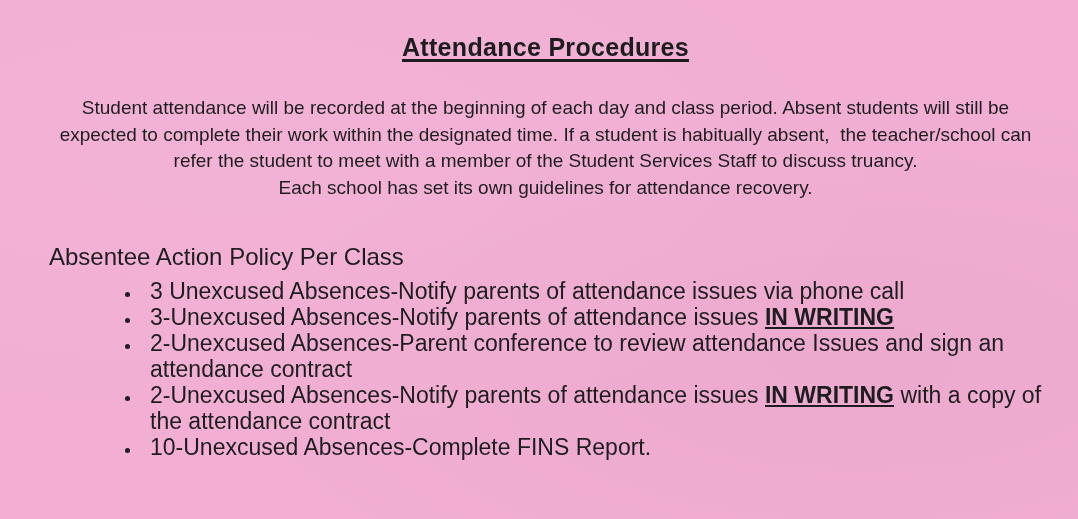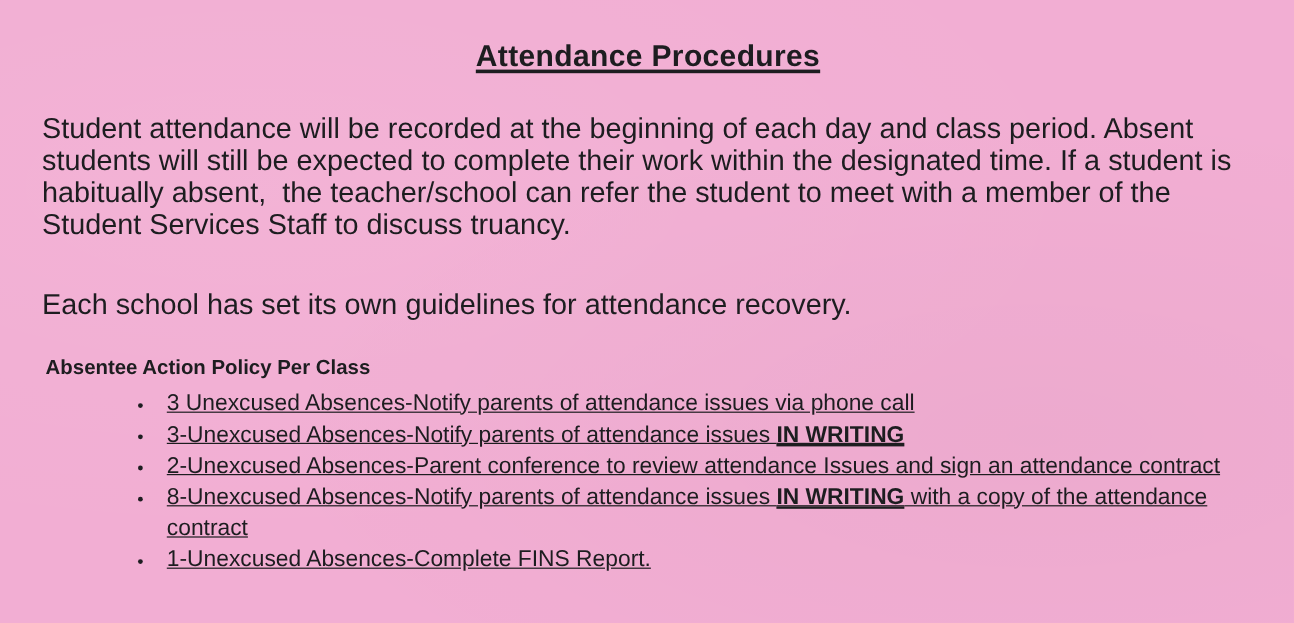--- a/index.html
+++ b/index.html
@@ -15,51 +15,51 @@
     background:
       radial-gradient(ellipse at 20% 30%, rgba(255,255,255,0.06), rgba(255,255,255,0) 60%),
       radial-gradient(ellipse at 80% 70%, rgba(0,0,0,0.025), rgba(0,0,0,0) 55%),
       #f2aed3;
     color: #1d1d20;
   }
   .page {
     box-sizing: border-box;
     width: 1078px;
     height: 519px;
-    padding: 30px 33px 0 35px;
+    padding: 30px 33px 0 46px;
   }
   .doc-title {
     text-align: center;
     font-size: 25px;
     font-weight: bold;
     text-decoration: underline;
     text-decoration-thickness: 2.5px;
     text-underline-offset: 3px;
     letter-spacing: 0.3px;
     margin: 3px 0 0 0;
   }
   .para {
-    font-size: 24px;
+    font-size: 19px;
     line-height: 26.5px;
     white-space: pre-wrap;
     margin: 0;
+    text-align: center;
   }
   .para-1 { margin-top: 33px; }
-  .para-2 { margin-top: 41px; }
+  .para-2 { }
   .policy-heading {
-    font-size: 17px;
-    font-weight: bold;
-    margin: 28px 0 0 3px;
+    font-size: 24px;
+    font-weight: normal;
+    margin: 42px 0 0 3px;
   }
   ul.policy-list {
     margin: 7px 0 0 0;
     padding-left: 95px;
-    font-size: 19px;
+    font-size: 23px;
     line-height: 26px;
-    text-decoration: underline;
   }
   ul.policy-list li {
     padding-left: 9px;
   }
   ul.policy-list li::marker {
     font-size: 16px;
   }
   .emph {
     font-weight: bold;
     text-decoration: underline;
@@ -77,17 +77,17 @@
   <p class="para para-1">Student attendance will be recorded at the beginning of each day and class period. Absent students will still be expected to complete their work within the designated time. If a student is habitually absent,  the teacher/school can refer the student to meet with a member of the Student Services Staff to discuss truancy.</p>
 
   <p class="para para-2">Each school has set its own guidelines for attendance recovery.</p>
 
   <h2 class="policy-heading">Absentee Action Policy Per Class</h2>
 
   <ul class="policy-list">
       <li><span>3 Unexcused Absences-Notify parents of attendance issues via phone call</span></li>
       <li><span>3-Unexcused Absences-Notify parents of attendance issues </span><span class="emph">IN WRITING</span></li>
       <li><span>2-Unexcused Absences-Parent conference to review attendance Issues and sign an attendance contract</span></li>
-      <li><span>8-Unexcused Absences-Notify parents of attendance issues </span><span class="emph">IN WRITING</span><span> with a copy of the attendance contract</span></li>
-      <li><span>1-Unexcused Absences-Complete FINS Report.</span></li>
+      <li><span>2-Unexcused Absences-Notify parents of attendance issues </span><span class="emph">IN WRITING</span><span> with a copy of the attendance contract</span></li>
+      <li><span>10-Unexcused Absences-Complete FINS Report.</span></li>
     </ul>
 
 </div>
 
 </body></html>

